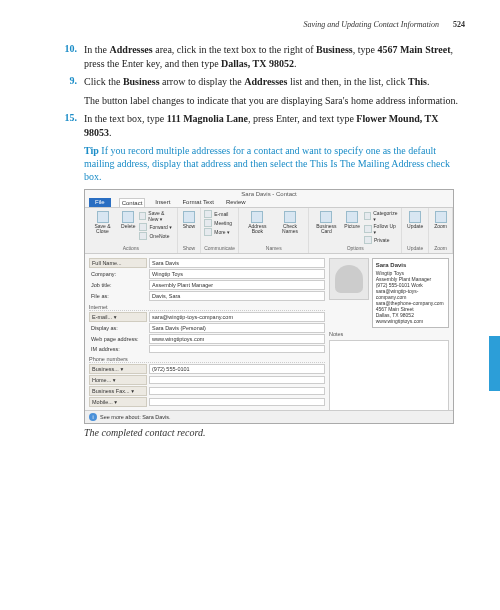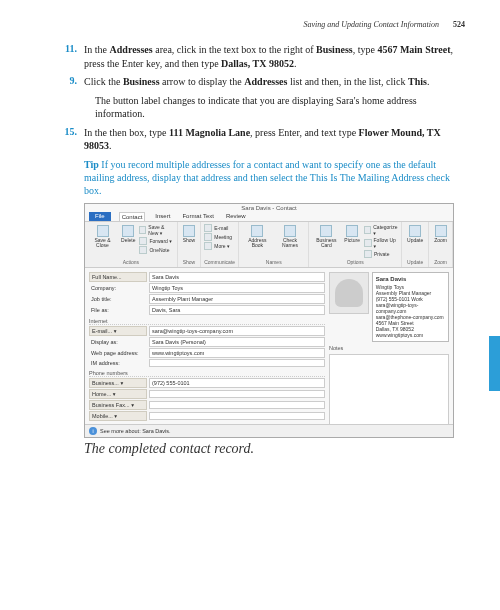--- a/index.html
+++ b/index.html
@@ -7,22 +7,22 @@
   .page { padding: 20px 35px 10px 55px; }
   .header { text-align: right; font-size: 8px; color: #333; margin-bottom: 14px; }
   .header .sec-title { font-style: italic; margin-right: 12px; font-family: Liberation Serif, serif; }
   .header .page-num { font-weight: bold; }
   .step { display: flex; margin-bottom: 5px; }
   .step-num { color: #1a8cc7; font-weight: bold; width: 22px; text-align: right; margin-right: 7px; flex-shrink: 0; }
   .step-text { flex: 1; line-height: 1.35; color: #222; }
   .bold { font-weight: bold; }
   .tip { color: #1a8cc7; margin-left: 29px; margin-bottom: 6px; line-height: 1.3; }
   .tip-label { font-weight: bold; }
-  .para { margin-left: 40px; margin-bottom: 5px; line-height: 1.35; color: #222; }
-  .caption { font-style: italic; font-size: 14px; margin-left: 29px; margin-top: 3px; color: #333; }
+  .para { margin-left: 29px; margin-bottom: 5px; line-height: 1.35; color: #222; }
+  .caption { font-style: italic; font-size: 10px; margin-left: 29px; margin-top: 3px; color: #333; }
   .tab { position: absolute; right: 0; top: 336px; width: 11px; height: 55px; background: #2c9ed8; }
 
   .screenshot { margin-left: 29px; margin-top: 4px; border: 1px solid #aaa; width: 370px; height: 235px; background: #f7f7f7; font-family: "Segoe UI", Tahoma, sans-serif; font-size: 5.5px; color: #333; position: relative; overflow: hidden; }
   .win-title { text-align: center; font-size: 6px; padding: 1px 0; color: #555; }
   .ribbon-tabs { display: flex; gap: 8px; padding: 0 4px; border-bottom: 1px solid #ccc; font-size: 6px; }
   .ribbon-tabs .tab-item { padding: 1px 2px; }
   .ribbon-tabs .tab-item.active { background: #fff; border: 1px solid #ccc; border-bottom: none; }
   .ribbon-tabs .tab-item.file { background: #2a6ec2; color: #fff; padding: 1px 6px; }
   .ribbon { display: flex; background: #f0f0f0; border-bottom: 1px solid #ccc; height: 46px; }
   .rgroup { border-right: 1px solid #ddd; padding: 2px 3px; display: flex; flex-direction: column; justify-content: space-between; }
@@ -59,38 +59,38 @@
 </head>
 <body>
 
 <div class="page">
   <div class="header">
     <span class="sec-title">Saving and Updating Contact Information</span>
     <span class="page-num">524</span>
   </div>
 
   <div class="step">
-    <div class="step-num">11.</div>
+    <div class="step-num">10.</div>
     <div class="step-text">
       <span>In the </span><span class="bold">Addresses</span><span> area, click in the text box to the right of </span><span class="bold">Business</span><span>, type </span><span class="bold">4567 Main Street</span><span>, press the Enter key, and then type </span><span class="bold">Dallas, TX 98052</span><span>.</span>
     </div>
   </div>
 
   <div class="step">
     <div class="step-num">9.</div>
     <div class="step-text">
       <span>Click the </span><span class="bold">Business</span><span> arrow to display the </span><span class="bold">Addresses</span><span> list and then, in the list, click </span><span class="bold">This</span><span>.</span>
     </div>
   </div>
   <div class="para">The button label changes to indicate that you are displaying Sara's home address information.</div>
 
   <div class="step">
     <div class="step-num">15.</div>
     <div class="step-text">
-      <span>In the then box, type </span><span class="bold">111 Magnolia Lane</span><span>, press Enter, and text type </span><span class="bold">Flower Mound, TX 98053</span><span>.</span>
+      <span>In the text box, type </span><span class="bold">111 Magnolia Lane</span><span>, press Enter, and text type </span><span class="bold">Flower Mound, TX 98053</span><span>.</span>
     </div>
   </div>
   <div class="tip"><span class="tip-label">Tip</span><span> If you record multiple addresses for a contact and want to specify one as the default mailing address, display that address and then select the This Is The Mailing Address check box.</span></div>
 
   <div class="screenshot">
     <div class="win-title">Sara Davis - Contact</div>
     <div class="ribbon-tabs">
       <div class="tab-item file">File</div>
       <div class="tab-item active">Contact</div>
       <div class="tab-item">Insert</div>

